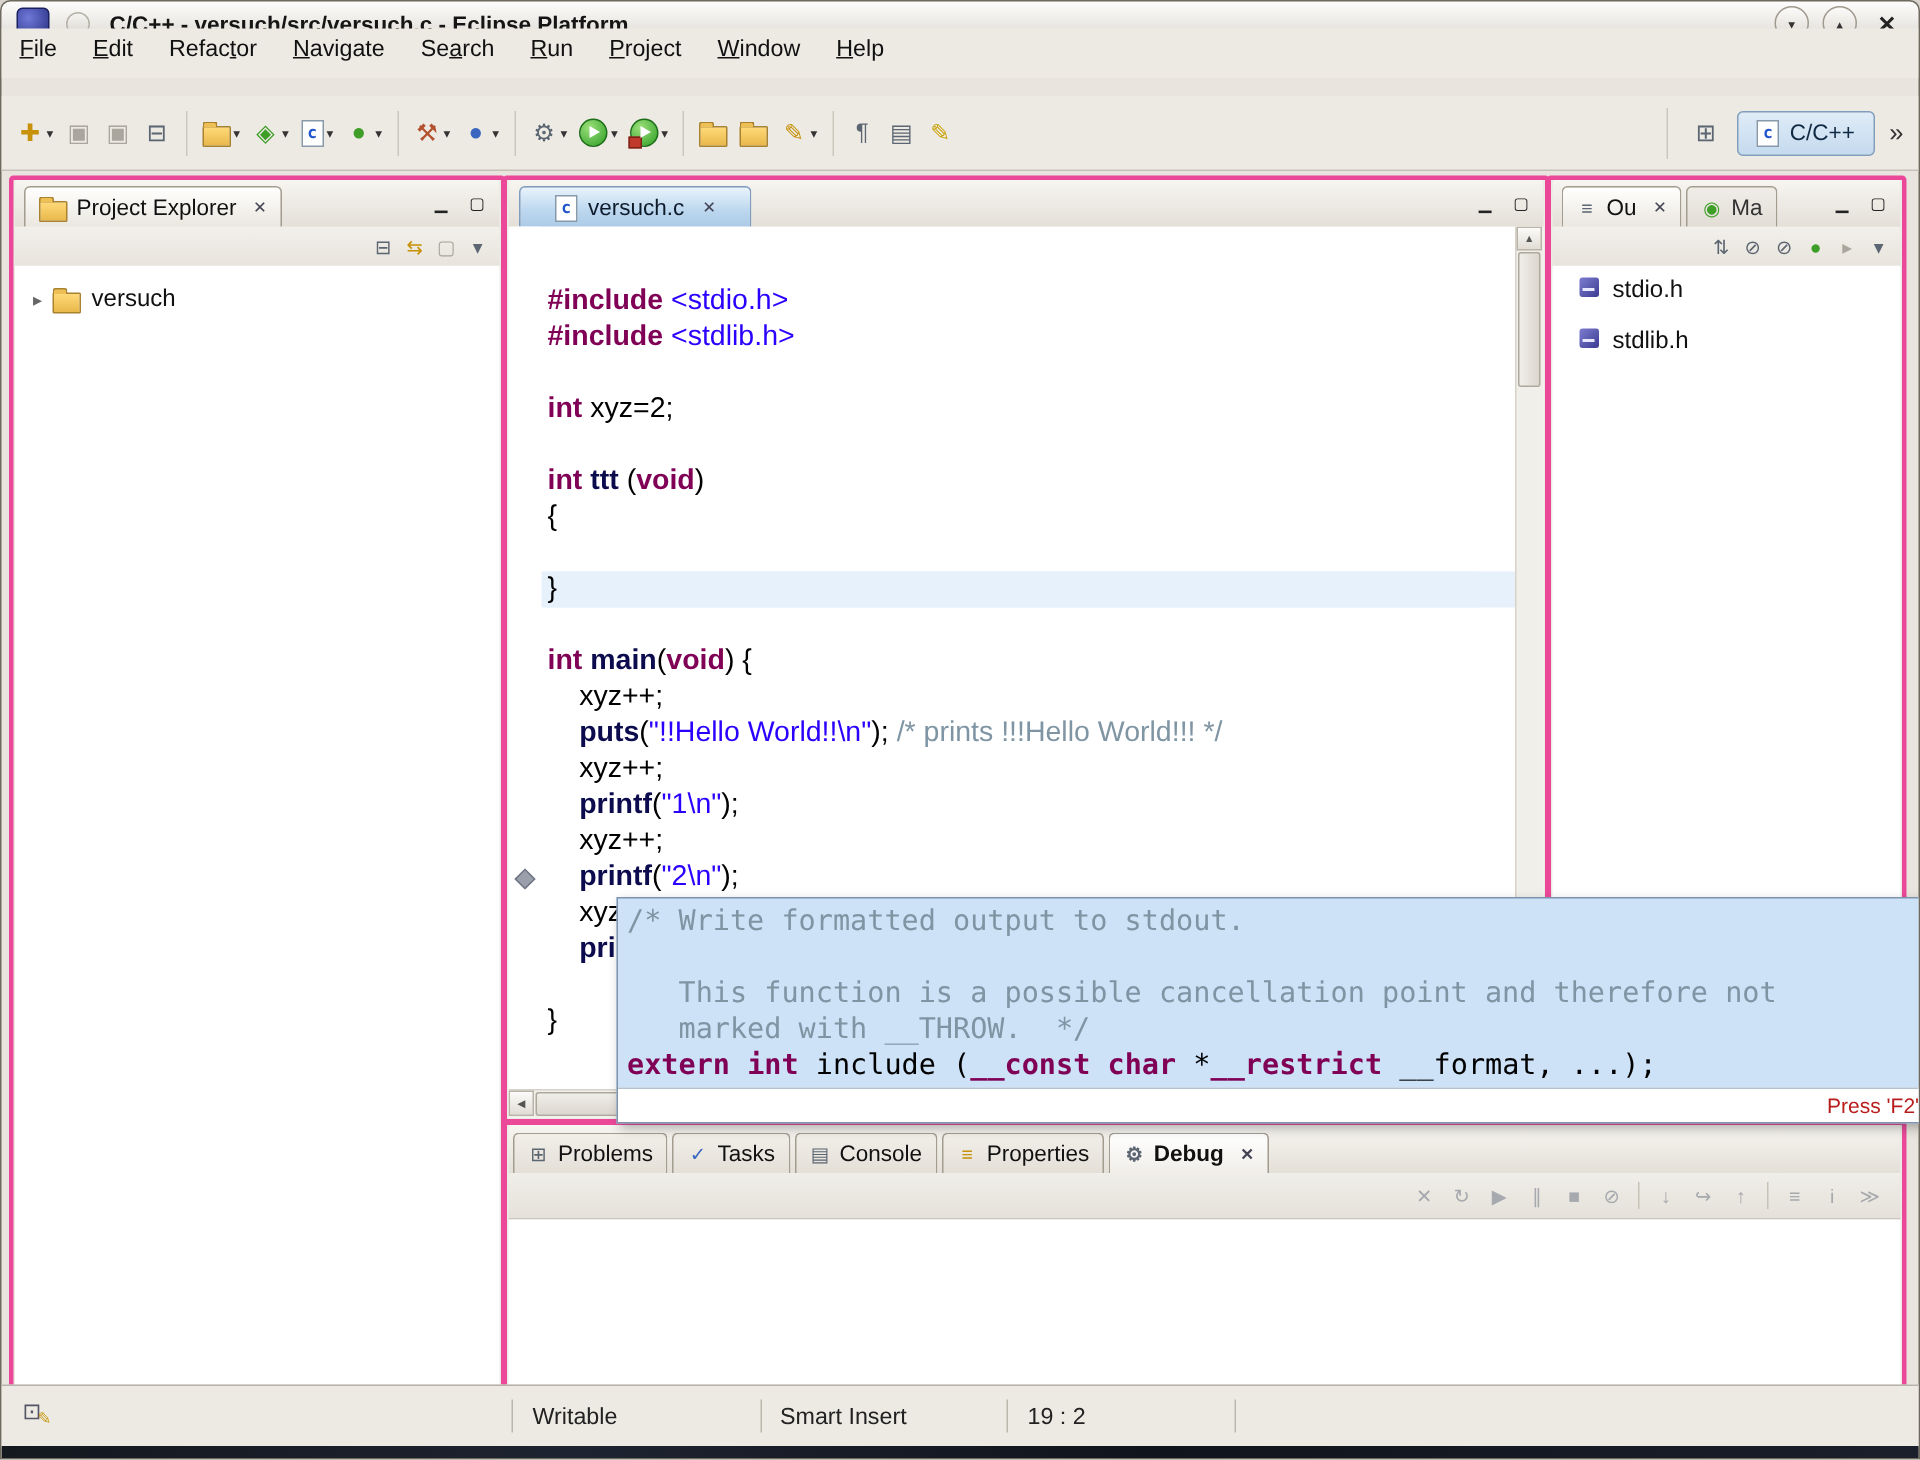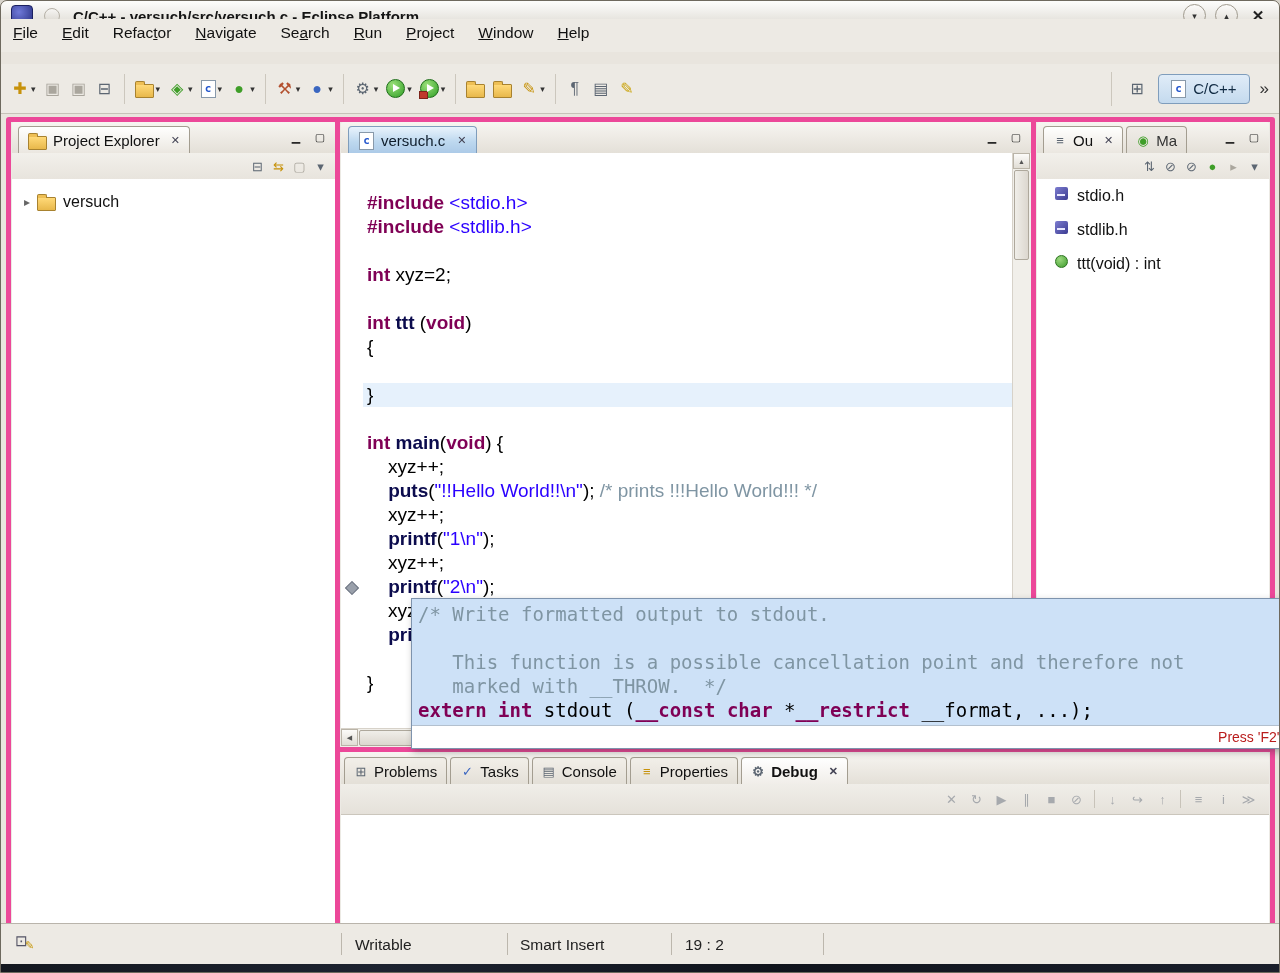--- a/index.html
+++ b/index.html
@@ -36,32 +36,32 @@
   .mi-runcircle::after,.mi-exttools::after{content:"";position:absolute;left:6px;top:4px;border-left:7px solid #fff;border-top:4px solid transparent;border-bottom:4px solid transparent}
   .mi-exttools::before{content:"";position:absolute;left:-2px;bottom:-2px;width:7px;height:6px;background:#c0392b;border:1px solid #7d241a}
 
   
   .persp{position:absolute;right:8px;top:0;height:100%;display:flex;align-items:center;gap:8px}
   .psep{width:1px;height:34px;background:#ccc7bd;margin-right:4px}
   .pbtn{display:flex;align-items:center;gap:7px;padding:5px 12px;background:linear-gradient(#e0ecf8,#c4daee);border:1px solid #7f9dbc;border-radius:4px;font-size:15px;color:#102a43}
   .pmore{font-size:17px;color:#333;padding:0 2px}
 
   
-  .panel{position:absolute;background:#eceae4;border:5px solid #ec4899;border-radius:3px}
+  .panel{position:absolute;background:#eceae4;border:3px solid #ec4899;border-radius:3px}
   .explorer{left:5px;top:116px;width:325px;height:804px}
   .editor{left:334px;top:116px;width:692px;height:626px}
   .outline{left:1030px;top:116px;width:234px;height:626px}
   .bottom{left:334px;top:746px;width:930px;height:174px}
 
   .phead{position:absolute;left:1px;right:1px;top:0;height:31px;background:linear-gradient(#f7f5f1,#e4e0d8);border-bottom:1px solid #c4beb3;border-radius:2px 2px 0 0;display:flex;align-items:flex-end;padding:0 3px}
   .vtab,.btab{height:27px;display:flex;align-items:center;gap:6px;padding:0 9px;font-size:15px;color:#111;background:linear-gradient(#fffffe,#eae6df);border:1px solid #a39d90;border-bottom:none;border-radius:4px 4px 0 0;margin-left:3px;position:relative;top:1px;white-space:nowrap}
   .vtab.inactive{background:linear-gradient(#f0ede8,#e1ddd5);color:#333}
   .btab{background:linear-gradient(#f2efe9,#e3dfd7);margin-left:0;margin-right:3px}
   .btab.active{background:linear-gradient(#ffffff,#f0ede8);font-weight:bold}
-  .etab{height:27px;display:flex;align-items:center;gap:7px;padding:0 10px;font-size:15px;color:#0d1b2a;background:linear-gradient(#e9f3fc,#bdd8ef 55%,#abc9e7);border:1px solid #7f9dbc;border-bottom:none;border-radius:4px 4px 0 0;margin-left:4px;position:relative;top:1px}
+  .etab{height:27px;display:flex;align-items:center;gap:7px;padding:0 23px;font-size:15px;color:#0d1b2a;background:linear-gradient(#e9f3fc,#bdd8ef 55%,#abc9e7);border:1px solid #7f9dbc;border-bottom:none;border-radius:4px 4px 0 0;margin-left:4px;position:relative;top:1px}
   .tclose{font-size:11px;color:#445;margin-left:5px}
   .minmax{position:absolute;right:8px;top:8px;display:flex;gap:10px;font-size:11px;color:#222}
   .mmbtn{width:14px;height:14px;display:flex;align-items:center;justify-content:center}
   .ptools{position:absolute;left:1px;right:1px;top:31px;height:26px;background:linear-gradient(#f2f0eb,#e8e4dd);border-bottom:1px solid #ccc7bd;display:flex;justify-content:flex-end;align-items:center;padding:0 4px}
   .ptools .tbtn{padding:1px 2px}
   .ptools .mi{font-size:13px;min-width:15px;height:15px}
   .pcontent{position:absolute;left:1px;right:1px;top:57px;bottom:1px;background:#fff;overflow:hidden}
 
   
   .treeitem{display:flex;align-items:center;gap:7px;margin:14px 0 0 12px;font-size:16px;color:#111}
@@ -377,24 +377,20 @@
       </div>
     <div class="pcontent" id="outline-items">
         <div class="oitem">
           <span class="oi oi-include"></span>
           <span class="olabel">stdio.h</span>
         </div>
         <div class="oitem">
           <span class="oi oi-include"></span>
           <span class="olabel">stdlib.h</span>
         </div>
-        <div class="oitem">
-          <span class="oi oi-function"></span>
-          <span class="olabel">ttt(void) : int</span>
-        </div>
       </div>
   </div>
 
   <div class="panel bottom">
     <div class="phead" id="bottom-tabs">
         <div class="btab">
           <span class="mi sm c-slate">⊞</span>
           <span>Problems</span>
         </div>
         <div class="btab">
@@ -459,21 +455,21 @@
     </div>
     <div class="pcontent bcontent"></div>
   </div>
 
   <div class="tooltip">
     <div class="tt-code" id="tooltip-code">
         <div class="cl"><span class="sy-c">/* Write formatted output to stdout.</span></div>
         <div class="cl">&nbsp;</div>
         <div class="cl"><span class="sy-c">   This function is a possible cancellation point and therefore not</span></div>
         <div class="cl"><span class="sy-c">   marked with __THROW.  */</span></div>
-        <div class="cl"><span class="sy-k">extern</span><span class="sy-p"> </span><span class="sy-k">int</span><span class="sy-p"> stdout (</span><span class="sy-k">__const</span><span class="sy-p"> </span><span class="sy-k">char</span><span class="sy-p"> *</span><span class="sy-k">__restrict</span><span class="sy-p"> __format, ...);</span></div>
+        <div class="cl"><span class="sy-k">extern</span><span class="sy-p"> </span><span class="sy-k">int</span><span class="sy-p"> include (</span><span class="sy-k">__const</span><span class="sy-p"> </span><span class="sy-k">char</span><span class="sy-p"> *</span><span class="sy-k">__restrict</span><span class="sy-p"> __format, ...);</span></div>
       </div>
     <div class="tt-footer">
       <span>Press 'F2' for focus</span>
     </div>
   </div>
 
   <div class="statusbar">
     <span class="sico"></span>
     <span class="ssep" style="left:340px"></span>
     <span class="sitem" style="left:354px">Writable</span>

